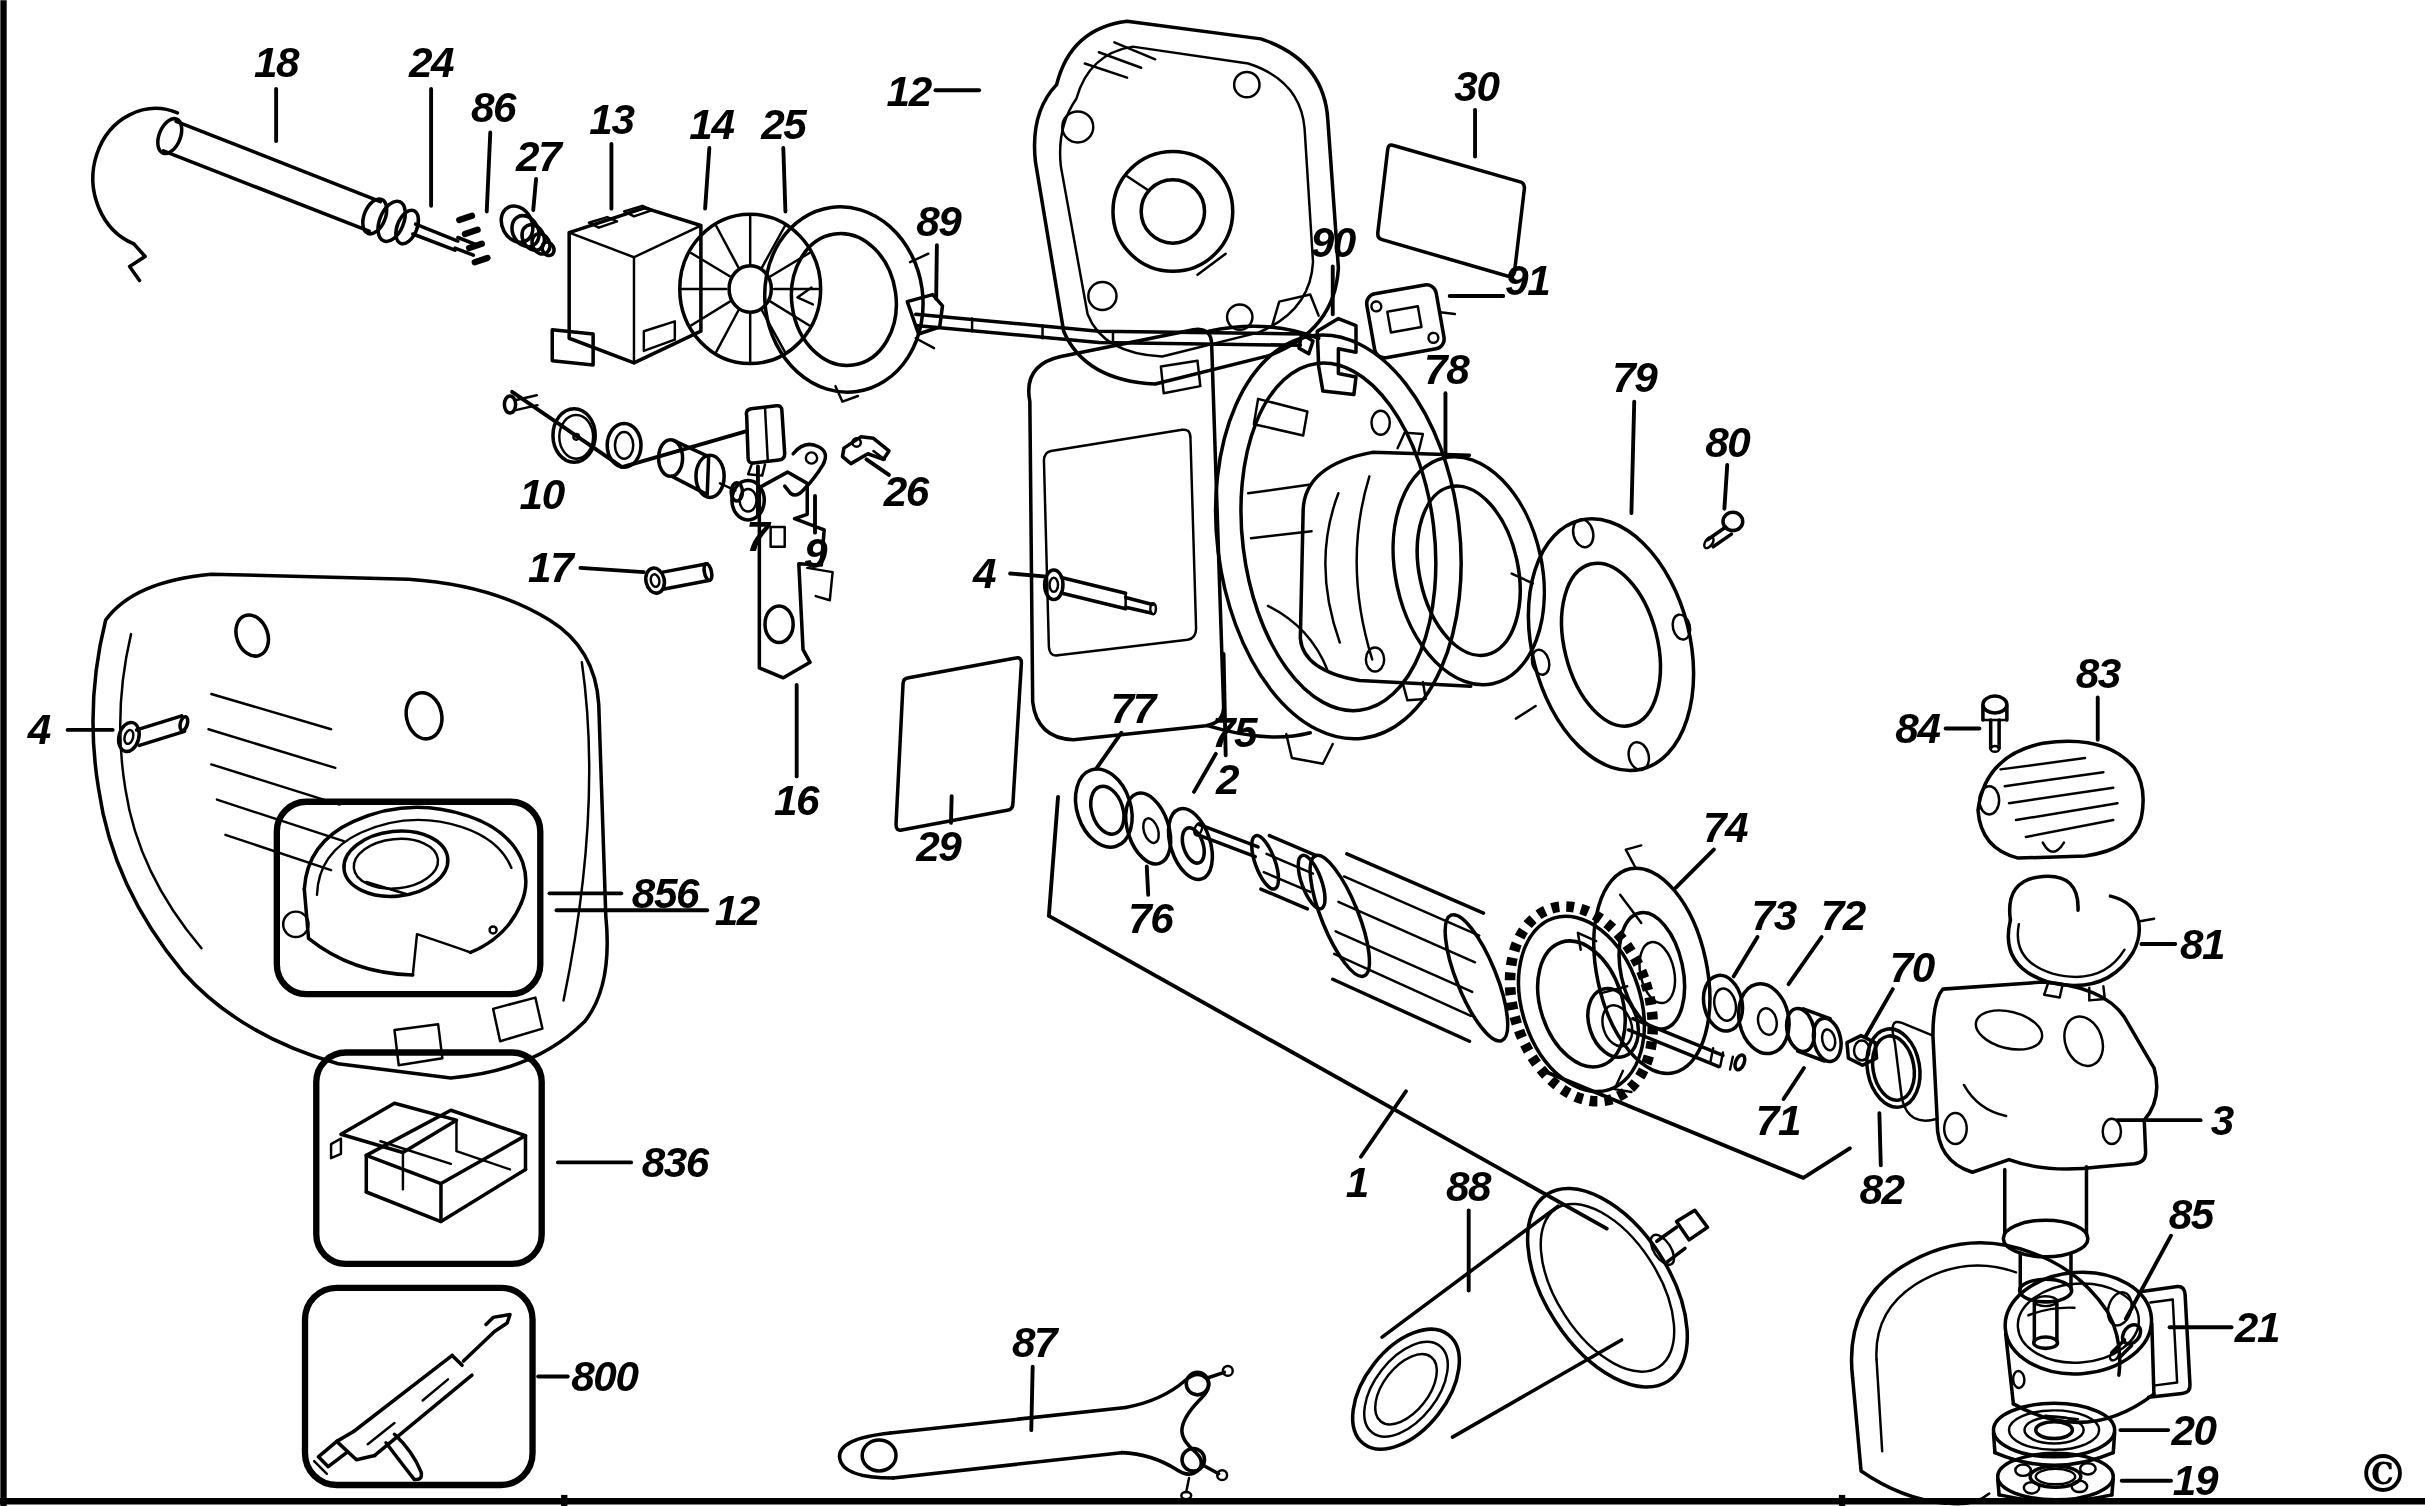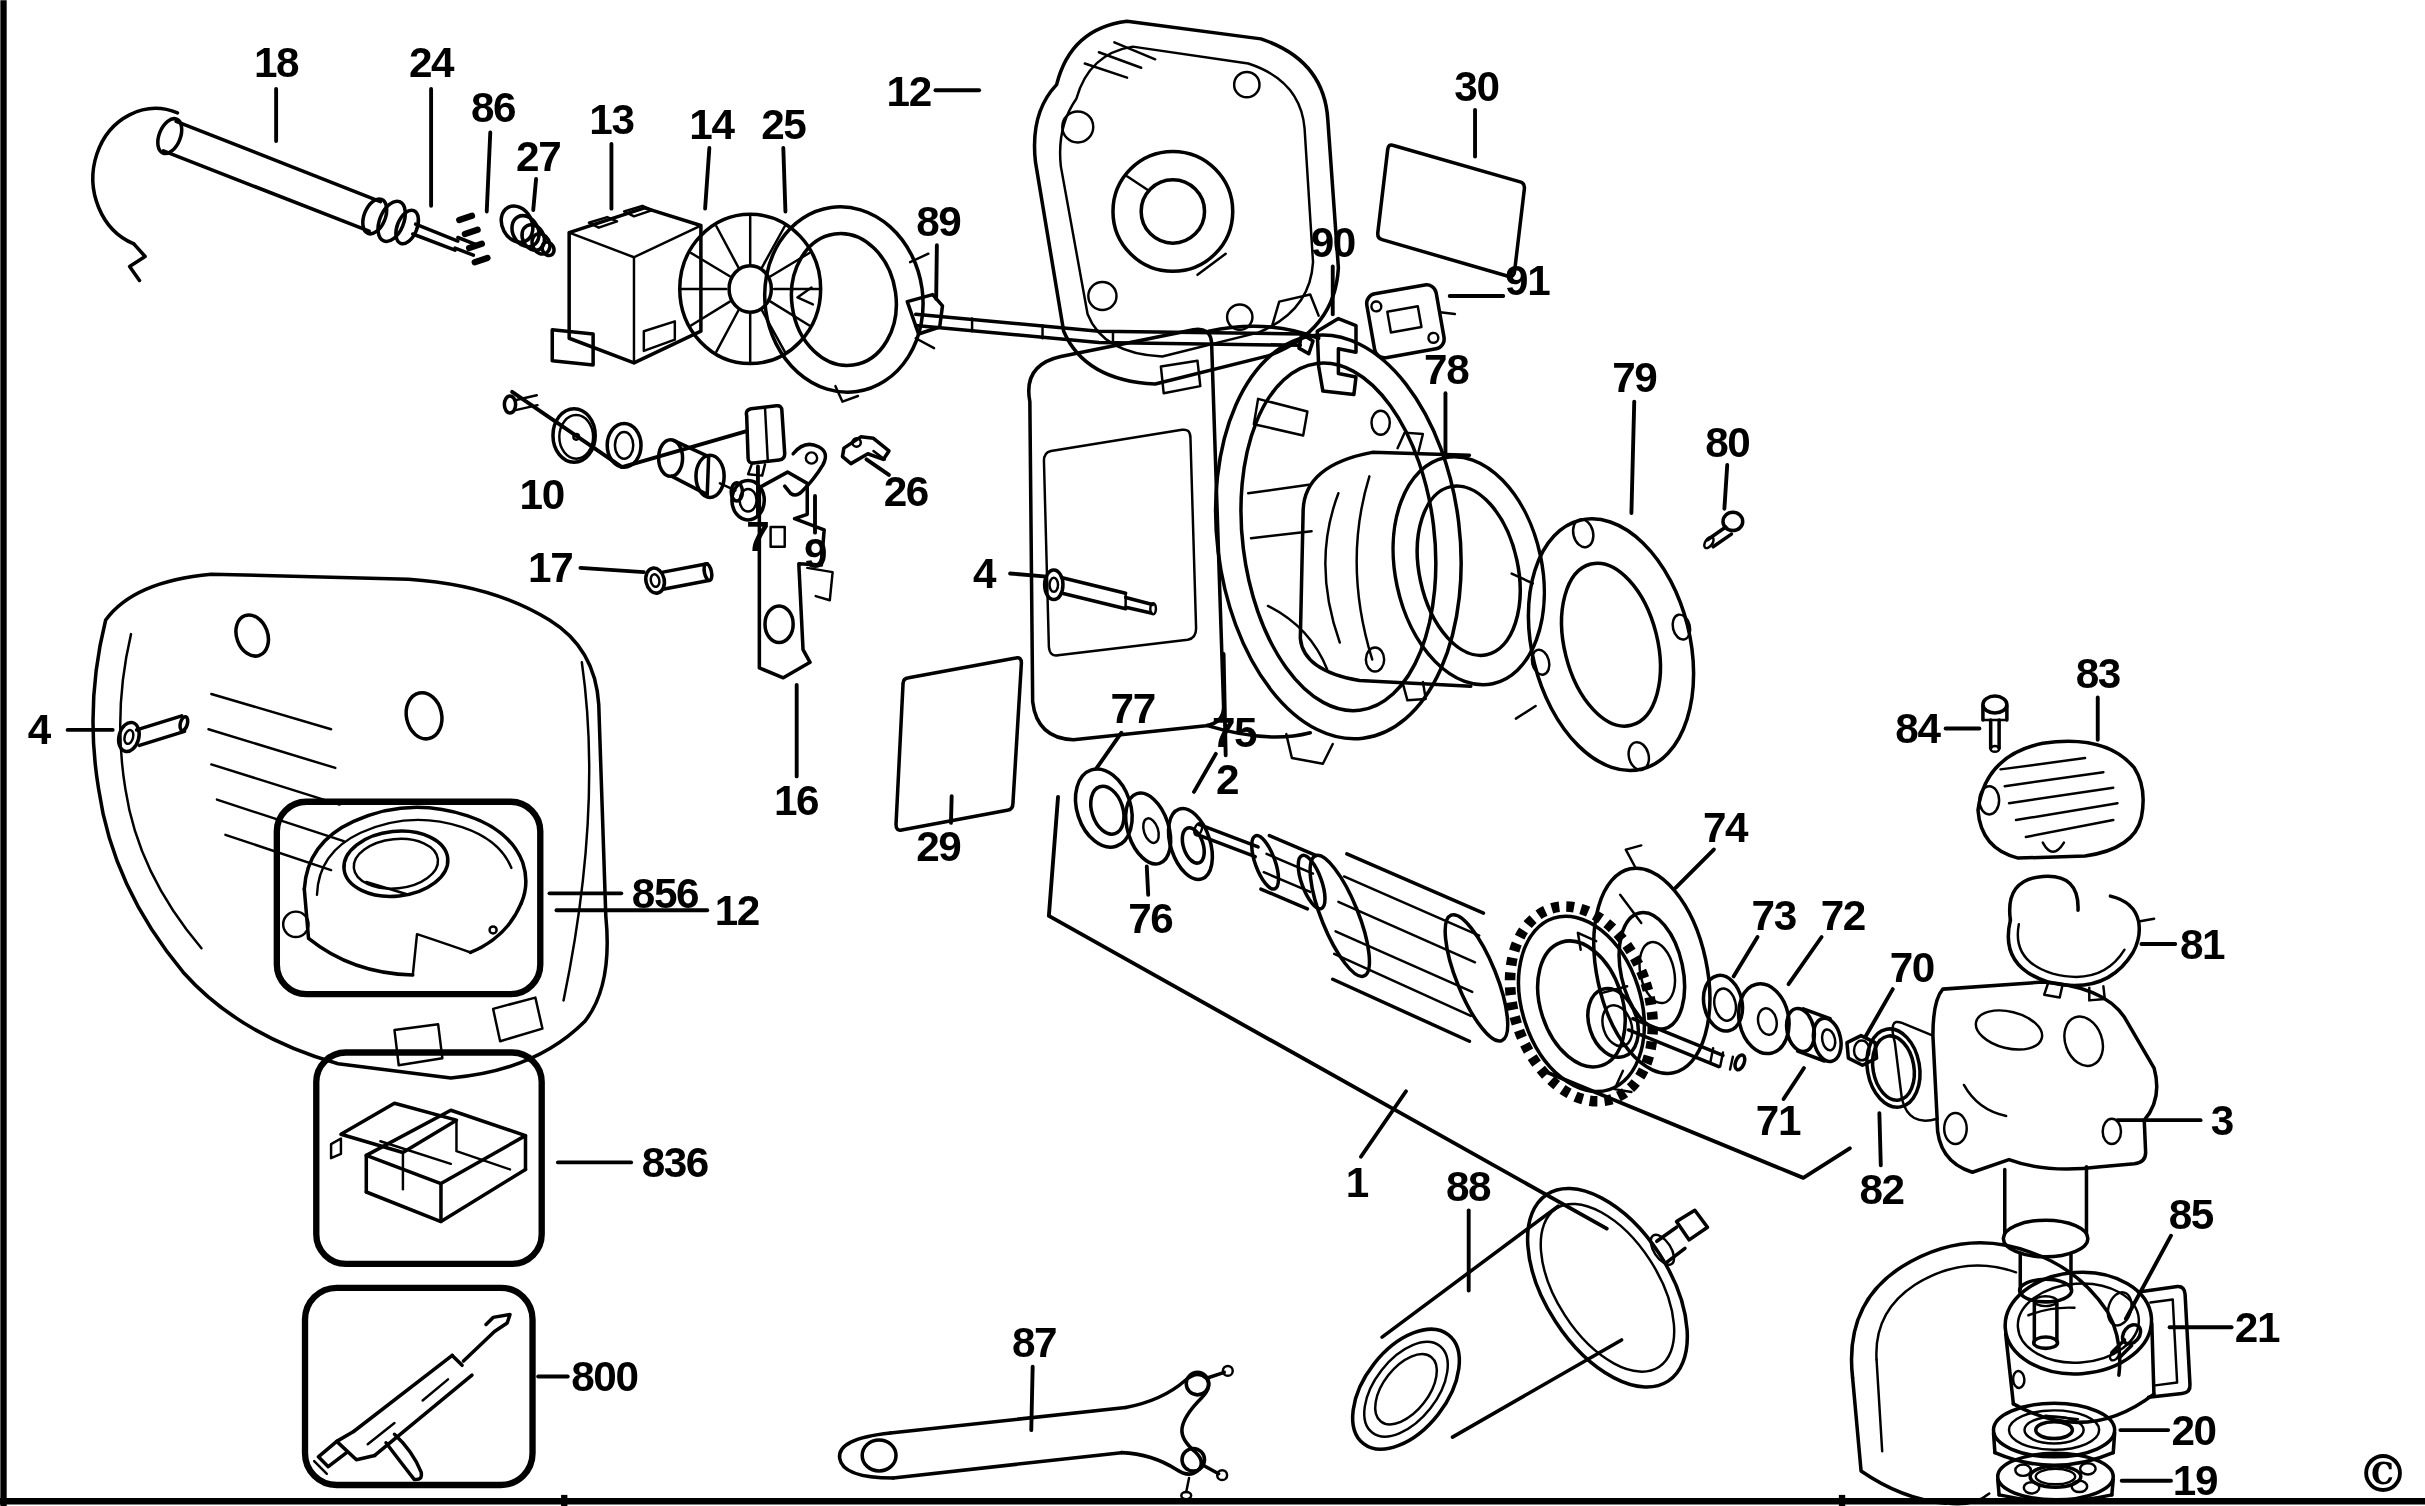--- a/index.html
+++ b/index.html
@@ -1,16 +1,16 @@
 <!DOCTYPE html>
 <html style="font-size:11.3px"><head>
 <meta charset="utf-8">
 <style>
   html,body{margin:0;padding:0;background:#fff;}
-  #stage{position:relative;width:2426px;height:1507px;background:#fff;overflow:hidden;}
+  #stage{position:relative;width:2426px;height:1507px;background:#fff;overflow:hidden;font-style:italic;}
   svg{display:block;}
   .ln{fill:none;stroke:#000;stroke-width:5;stroke-linecap:round;stroke-linejoin:round;}
   .ln2{fill:none;stroke:#000;stroke-width:3.5;stroke-linecap:round;stroke-linejoin:round;}
   .lnb{fill:none;stroke:#000;stroke-width:9;stroke-linecap:round;stroke-linejoin:round;}
   .teeth{fill:none;stroke:#000;stroke-width:15;stroke-dasharray:11 10;}
   .leader{fill:none;stroke:#000;stroke-width:5.5;stroke-linecap:round;stroke-linejoin:round;}
   .callout{font-family:"Liberation Sans","DejaVu Sans",sans-serif;font-weight:800;font-size:60px;
            letter-spacing:-2px;fill:#000;text-anchor:middle;dominant-baseline:central;}
   .copyright{font-family:"DejaVu Serif","Liberation Serif",serif;font-weight:700;font-size:74px;
            fill:#000;text-anchor:middle;dominant-baseline:central;}

